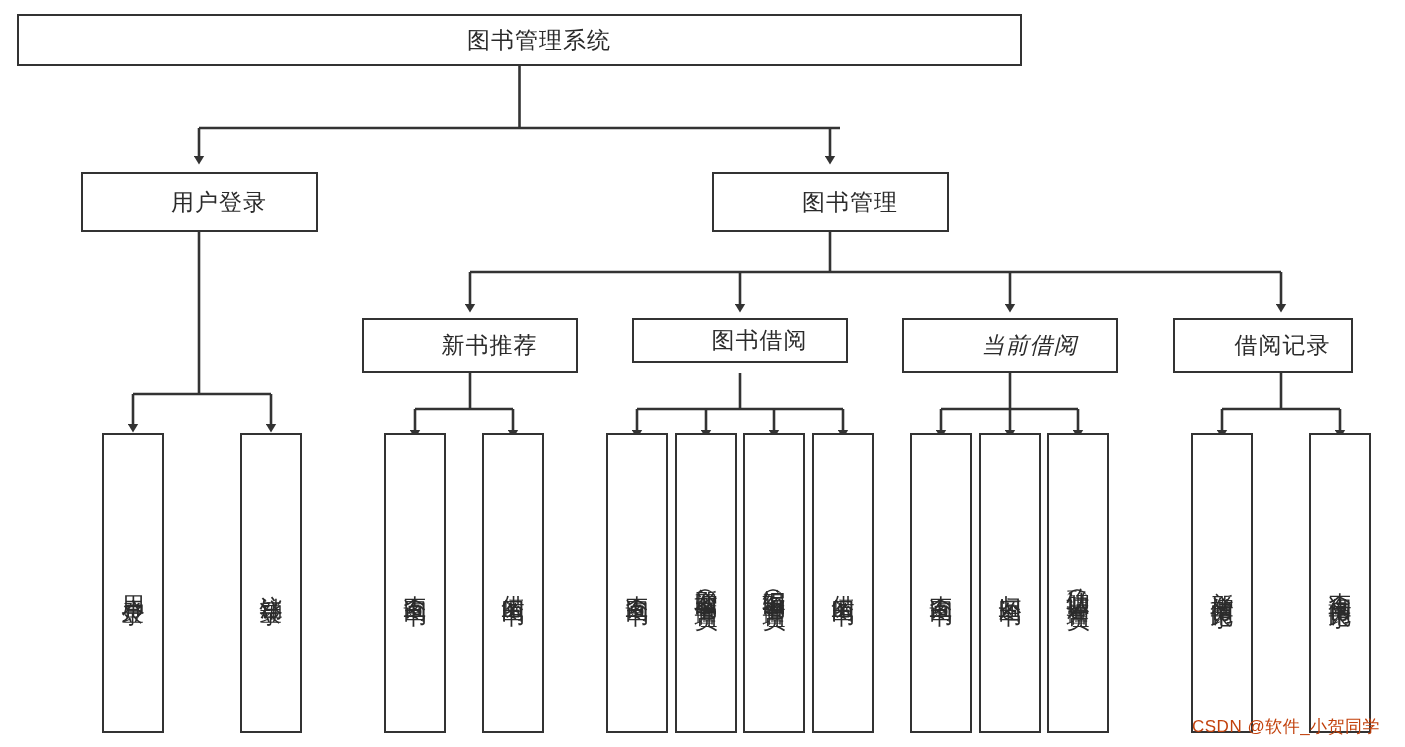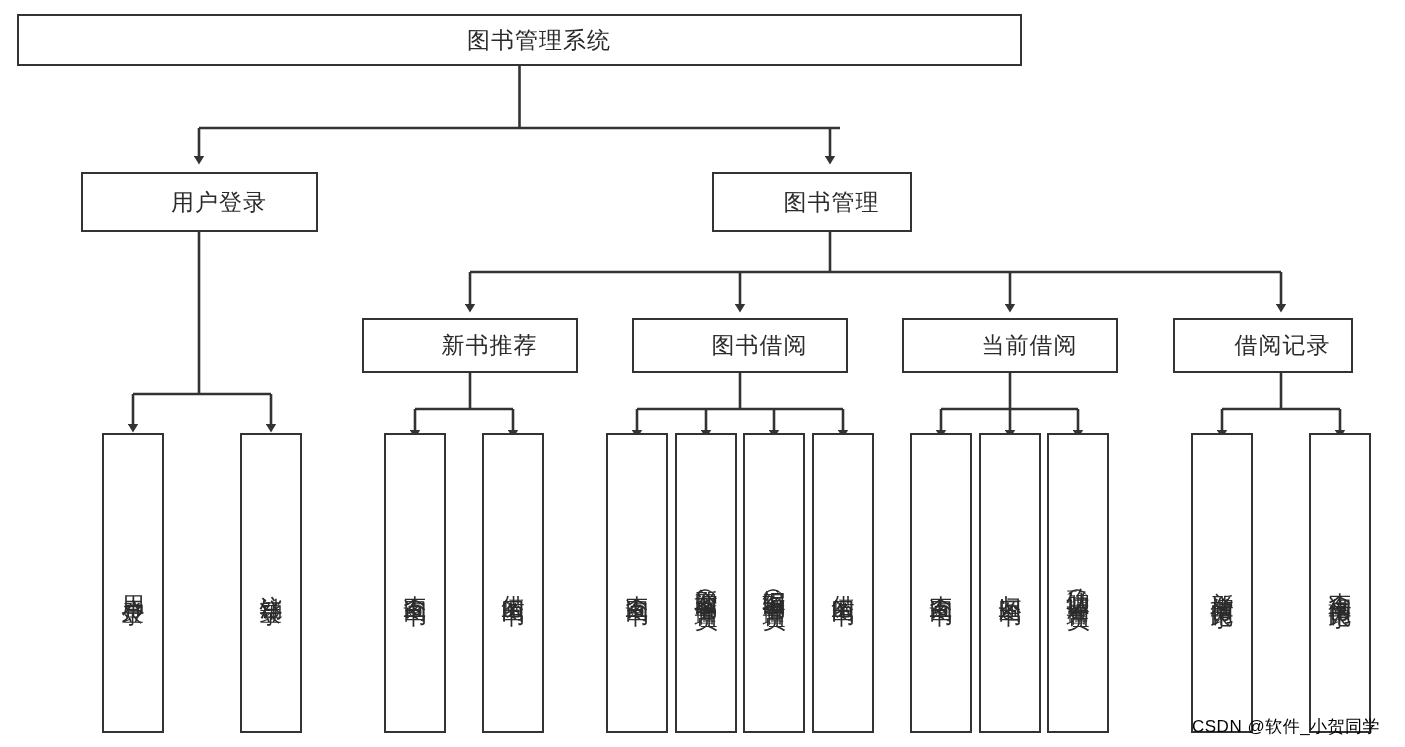--- a/index.html
+++ b/index.html
@@ -53,21 +53,21 @@
     writing-mode: vertical-rl;
     text-orientation: upright;
     white-space: nowrap;
   }
   .node.root {
     border-width: 2.5px;
   }
   .watermark {
     position: absolute;
     font-size: 17px;
-    color: #000000;
+    color: #c2410c;
     letter-spacing: 0.5px;
     white-space: nowrap;
   }
 </style>
 </head>
 <body>
 
 <div id="canvas">
 
   <svg class="wires" viewBox="0 0 1405 747" xmlns="http://www.w3.org/2000/svg">
@@ -120,31 +120,31 @@
     </g>
   </svg>
 
   <div class="node horiz root" style="left:17px; top:14px; width:1005px; height:52px;">
     <span class="label">图书管理系统</span>
   </div>
 
   <div class="node horiz" style="left:81px; top:172px; width:237px; height:60px;">
     <span class="label">用户登录</span>
   </div>
-  <div class="node horiz" style="left:712px; top:172px; width:200px; height:60px;">
+  <div class="node horiz" style="left:712px; top:172px; width:237px; height:60px;">
     <span class="label">图书管理</span>
   </div>
 
   <div class="node horiz" style="left:362px; top:318px; width:216px; height:55px;justify-content:center;">
     <span class="label">新书推荐</span>
   </div>
-  <div class="node horiz" style="left:632px; top:318px; width:216px; height:55px;align-items:center;">
+  <div class="node horiz" style="left:632px; top:318px; width:216px; height:45px;align-items:center;">
     <span class="label">图书借阅</span>
   </div>
-  <div class="node horiz" style="left:902px; top:318px; width:216px; height:55px;">
+  <div class="node horiz" style="left:902px; top:318px; width:216px; height:55px;font-style:italic;">
     <span class="label">当前借阅</span>
   </div>
   <div class="node horiz" style="left:1173px; top:318px; width:180px; height:55px;">
     <span class="label">借阅记录</span>
   </div>
 
   <div class="node vert" style="left:102px; top:433px; width:62px; height:300px;">
     <span class="label">用户登录</span>
   </div>
   <div class="node vert" style="left:240px; top:433px; width:62px; height:300px;">

